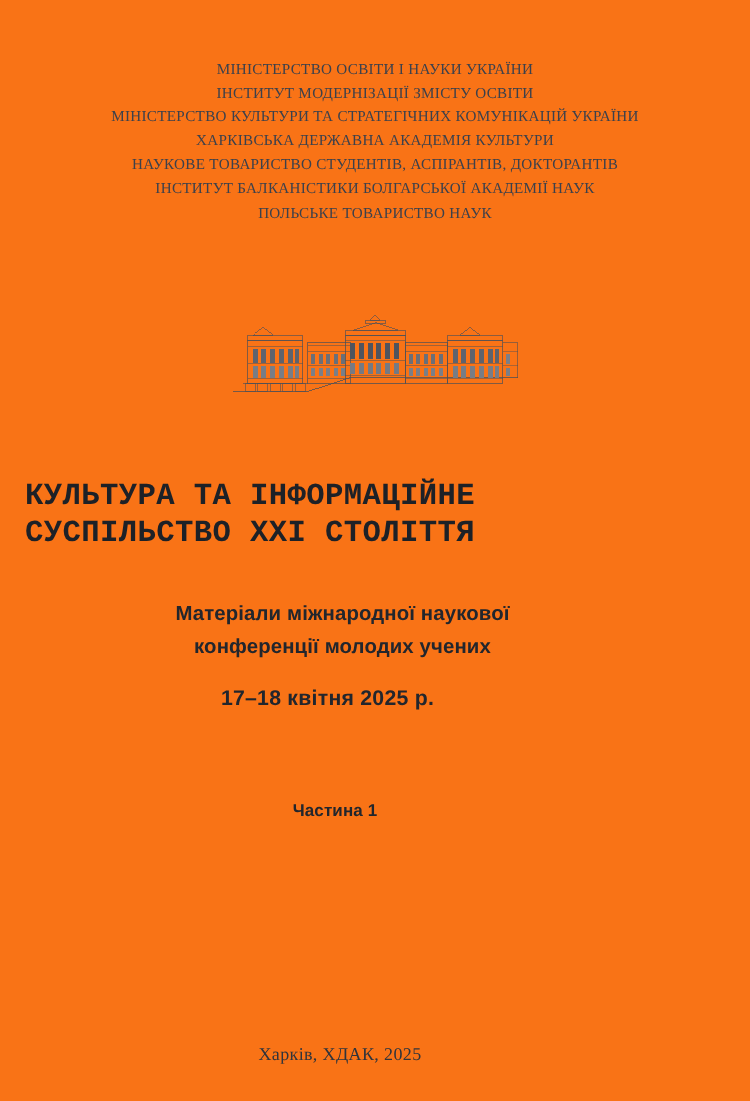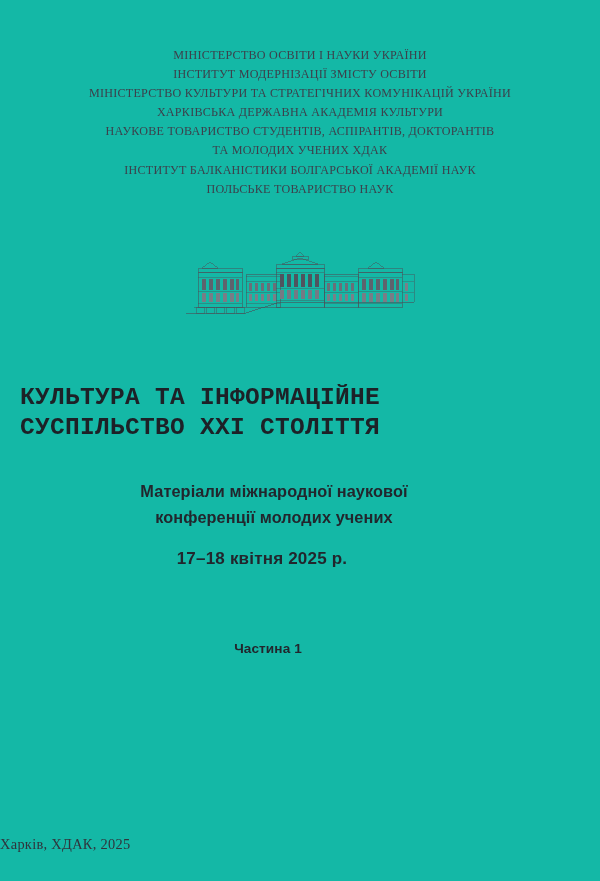--- a/index.html
+++ b/index.html
@@ -6,21 +6,21 @@
   html, body {
     margin: 0;
     padding: 0;
     background: #ffffff;
   }
   .page {
     position: relative;
     width: 600px;
     height: 881px;
     margin: 0 auto;
-    background: #14b8a6;
+    background: #f97316;
     overflow: hidden;
     font-family: "Liberation Serif", "DejaVu Serif", serif;
     -webkit-font-smoothing: antialiased;
   }
 
   
   .org-header {
     position: absolute;
     top: 46px;
     left: 0;
@@ -124,40 +124,39 @@
     color: #22262d;
     white-space: nowrap;
   }
 
   
   .imprint {
     position: absolute;
     top: 836px;
     left: 0;
     width: 544px;
-    text-align: left;
+    text-align: center;
     font-family: "Liberation Serif", "DejaVu Serif", serif;
     font-size: 14.4px;
     letter-spacing: 0.3px;
     color: #30343c;
     white-space: nowrap;
   }
 </style>
 </head>
 <body>
 
 <div class="page">
 
   <div class="org-header">
     <div class="org-line">МІНІСТЕРСТВО ОСВІТИ І НАУКИ УКРАЇНИ</div>
     <div class="org-line">ІНСТИТУТ МОДЕРНІЗАЦІЇ ЗМІСТУ ОСВІТИ</div>
     <div class="org-line">МІНІСТЕРСТВО КУЛЬТУРИ ТА СТРАТЕГІЧНИХ КОМУНІКАЦІЙ УКРАЇНИ</div>
     <div class="org-line">ХАРКІВСЬКА ДЕРЖАВНА АКАДЕМІЯ КУЛЬТУРИ</div>
     <div class="org-line">НАУКОВЕ ТОВАРИСТВО СТУДЕНТІВ, АСПІРАНТІВ, ДОКТОРАНТІВ</div>
-    <div class="org-line">ТА МОЛОДИХ УЧЕНИХ ХДАК</div>
     <div class="org-line">ІНСТИТУТ БАЛКАНІСТИКИ БОЛГАРСЬКОЇ АКАДЕМІЇ НАУК</div>
     <div class="org-line">ПОЛЬСЬКЕ ТОВАРИСТВО НАУК</div>
   </div>
 
   <div class="emblem-wrap">
     <svg width="232" height="72" viewBox="0 0 232 72">
       <g stroke="#4a4f58" fill="none" stroke-width="0.5" shape-rendering="crispEdges">
 
         <path d="M2 63 L62 63 L96 52 L230 52" stroke-width="0.6"></path>
         <path d="M10 57 L62 57" stroke-width="0.5"></path>

